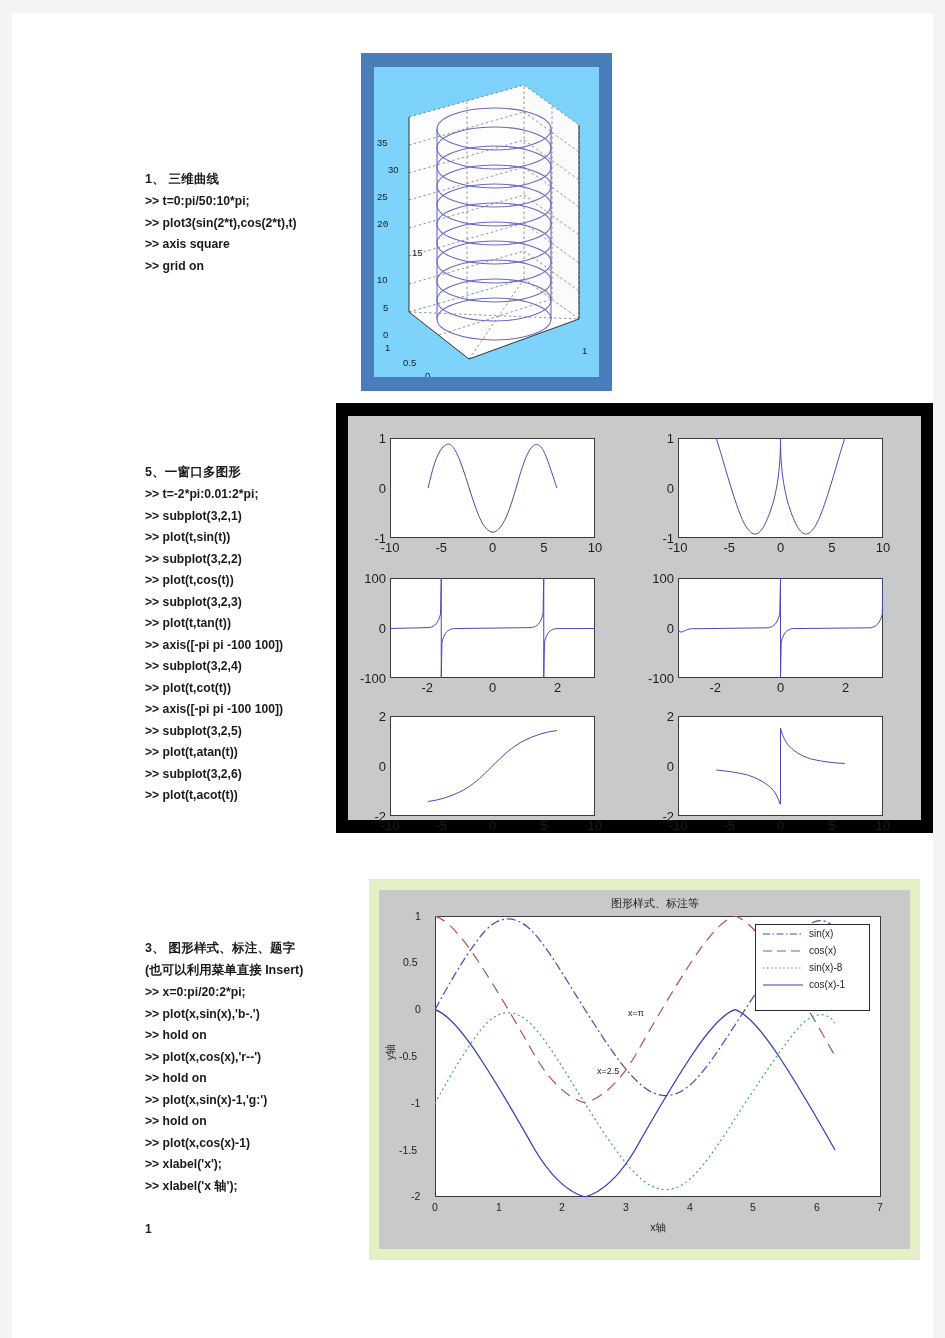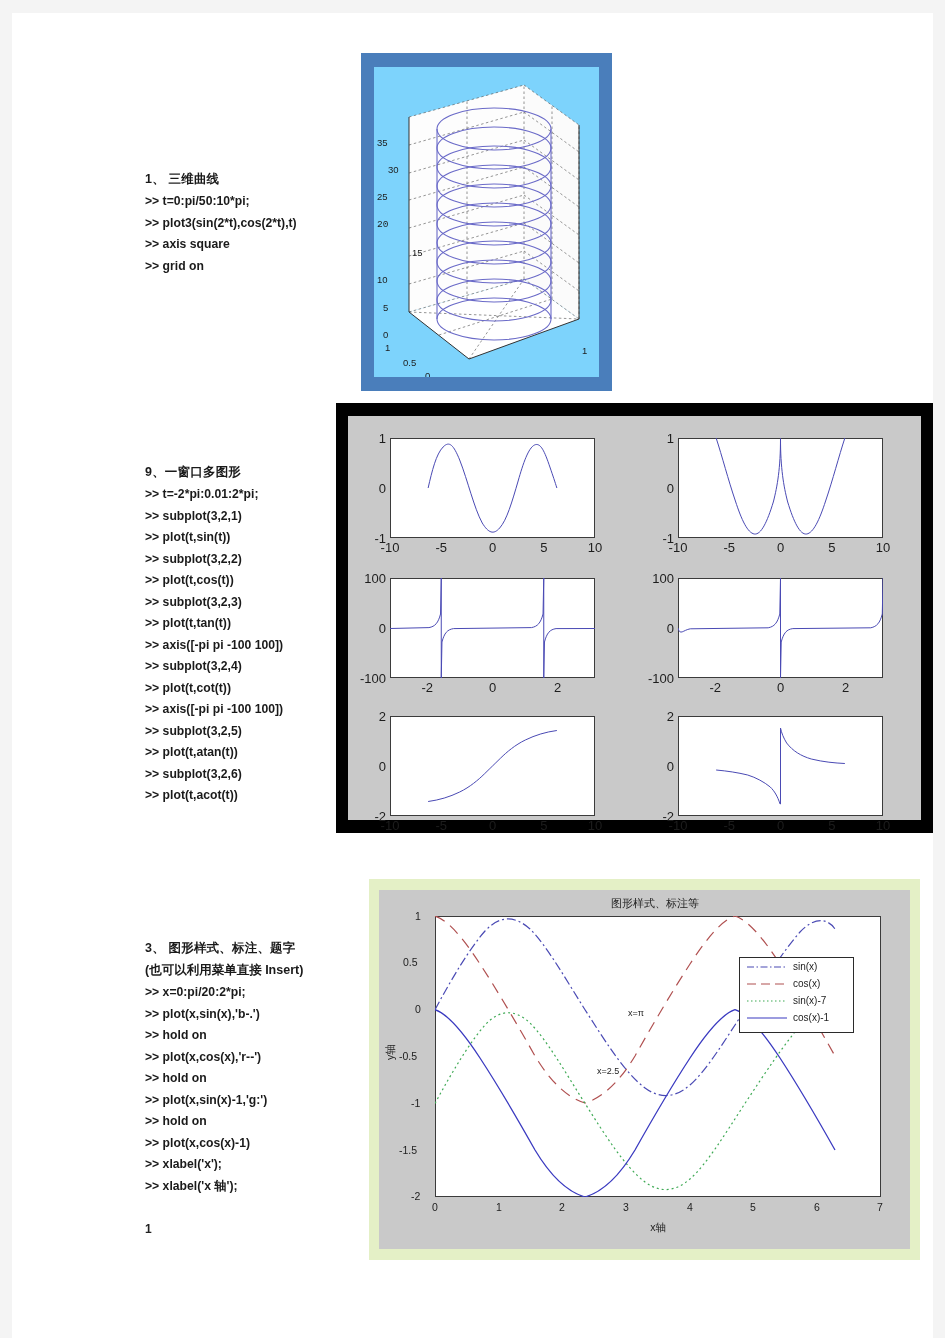--- a/index.html
+++ b/index.html
@@ -61,21 +61,21 @@
 
   <div class="textcol" style="top:116px;margin-top:40px;">
     <div class="sect-title">1、 三维曲线</div>
     <div class="cmd">&gt;&gt; t=0:pi/50:10*pi;</div>
     <div class="cmd">&gt;&gt; plot3(sin(2*t),cos(2*t),t)</div>
     <div class="cmd">&gt;&gt; axis square</div>
     <div class="cmd">&gt;&gt; grid on</div>
   </div>
 
   <div class="textcol" style="top:449px;">
-    <div class="sect-title">9、一窗口多图形</div>
+    <div class="sect-title">5、一窗口多图形</div>
     <div class="cmd">&gt;&gt; t=-2*pi:0.01:2*pi;</div>
     <div class="cmd">&gt;&gt; subplot(3,2,1)</div>
     <div class="cmd">&gt;&gt; plot(t,sin(t))</div>
     <div class="cmd">&gt;&gt; subplot(3,2,2)</div>
     <div class="cmd">&gt;&gt; plot(t,cos(t))</div>
     <div class="cmd">&gt;&gt; subplot(3,2,3)</div>
     <div class="cmd">&gt;&gt; plot(t,tan(t))</div>
     <div class="cmd">&gt;&gt; axis([-pi pi -100 100])</div>
     <div class="cmd">&gt;&gt; subplot(3,2,4)</div>
     <div class="cmd">&gt;&gt; plot(t,cot(t))</div>
@@ -305,21 +305,21 @@
       <div class="f3tick-x" style="left:374px;top:311px;">5</div>
       <div class="f3tick-x" style="left:438px;top:311px;">6</div>
       <div class="f3tick-x" style="left:501px;top:311px;">7</div>
 
       <div class="xaxis-label" style="left:279px;top:331px;">x轴</div>
       <div class="yaxis-label" style="left:-3px;top:155px;width:30px;text-align:center;">y轴</div>
 
       <div class="annot" style="left:249px;top:118px;">x=π</div>
       <div class="annot" style="left:218px;top:176px;">x=2.5</div>
 
-      <div class="legendbox" style="left:360px;top:34px;width:115px;height:76px;margin-top:33px;">
+      <div class="legendbox" style="left:376px;top:34px;width:115px;height:87px;">
         <div class="legrow">
           <span class="swatch">
             <svg width="42" height="10">
                 <line x1="1" y1="5" x2="41" y2="5" stroke="#4a4ab4" stroke-width="1.2" stroke-dasharray="7,2.5,1.5,2.5"></line>
               </svg>
           </span>
           <span class="ltext">sin(x)</span>
         </div>
         <div class="legrow">
           <span class="swatch">
@@ -328,21 +328,21 @@
               </svg>
           </span>
           <span class="ltext">cos(x)</span>
         </div>
         <div class="legrow">
           <span class="swatch">
             <svg width="42" height="10">
                 <line x1="1" y1="5" x2="41" y2="5" stroke="#3faa55" stroke-width="1.2" stroke-dasharray="1.5,2.5"></line>
               </svg>
           </span>
-          <span class="ltext">sin(x)-7</span>
+          <span class="ltext">sin(x)-8</span>
         </div>
         <div class="legrow">
           <span class="swatch">
             <svg width="42" height="10">
                 <line x1="1" y1="5" x2="41" y2="5" stroke="#3a3ac0" stroke-width="1.2"></line>
               </svg>
           </span>
           <span class="ltext">cos(x)-1</span>
         </div>
       </div>

